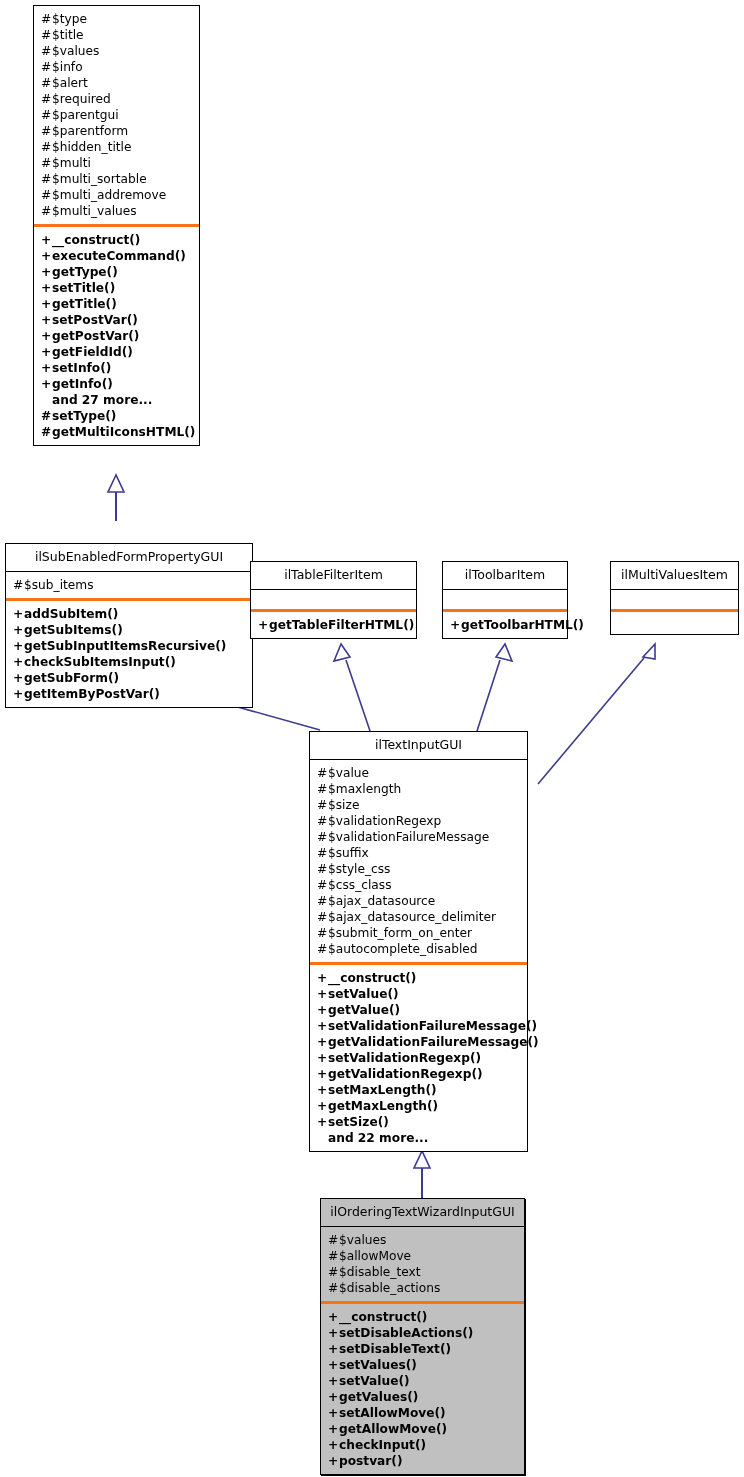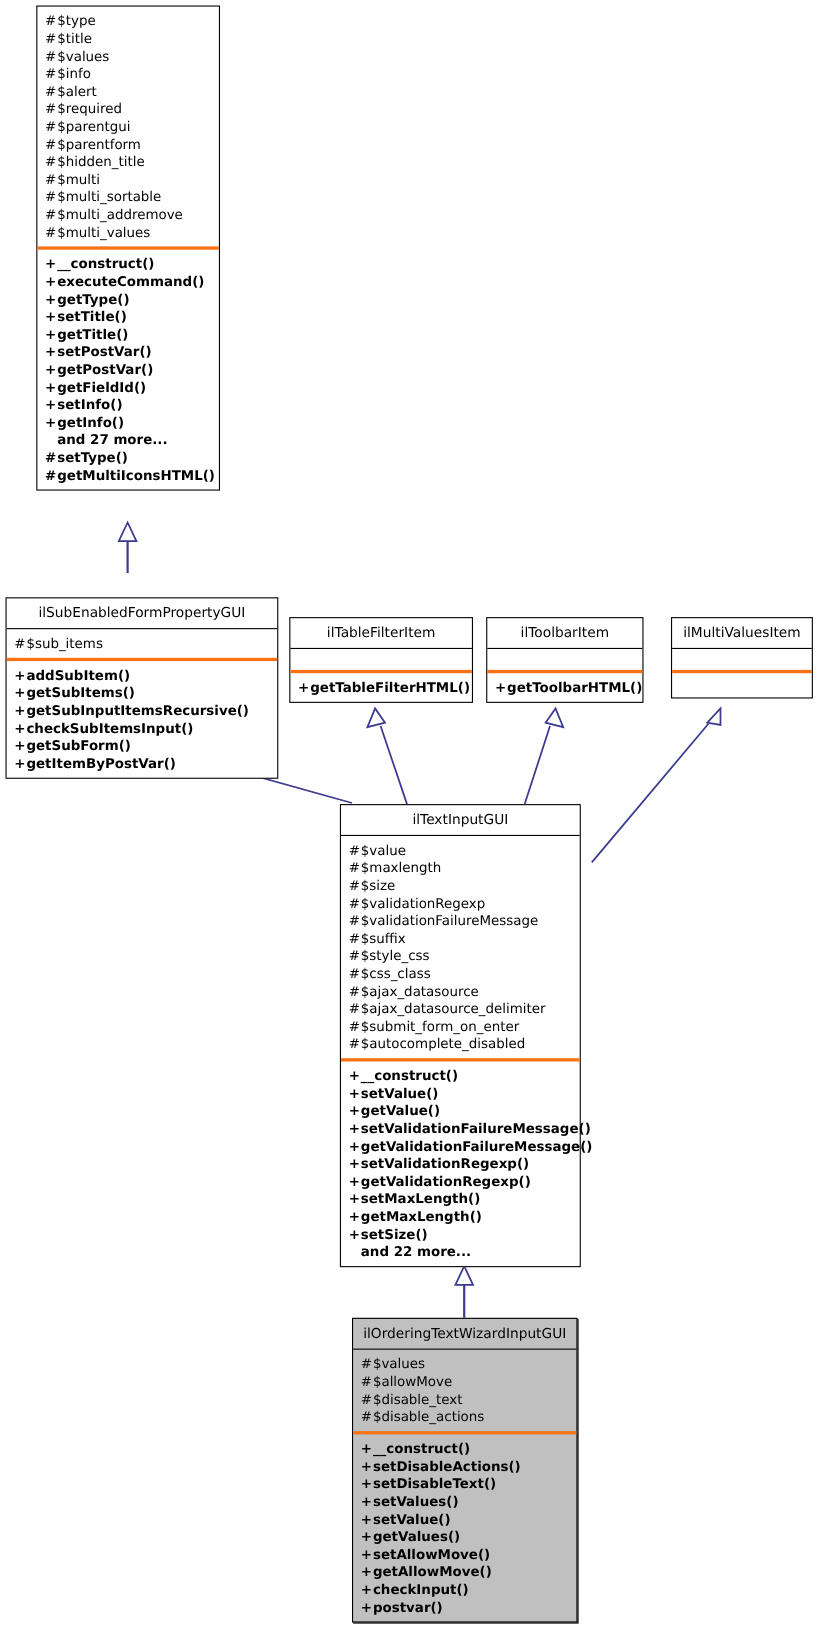--- a/index.html
+++ b/index.html
@@ -151,29 +151,29 @@
     <div class="uml-compartment">
       <div class="uml-row"><span class="vis">+</span><span>addSubItem()</span></div>
       <div class="uml-row"><span class="vis">+</span><span>getSubItems()</span></div>
       <div class="uml-row"><span class="vis">+</span><span>getSubInputItemsRecursive()</span></div>
       <div class="uml-row"><span class="vis">+</span><span>checkSubItemsInput()</span></div>
       <div class="uml-row"><span class="vis">+</span><span>getSubForm()</span></div>
       <div class="uml-row"><span class="vis">+</span><span>getItemByPostVar()</span></div>
     </div>
   </div>
 
-  <div class="uml-class" style="left:250px; top:561px; width:167px;margin-left:13px;">
+  <div class="uml-class" style="left:250px; top:561px; width:167px;">
     <div class="uml-title">ilTableFilterItem</div>
     <div class="uml-compartment empty"></div>
     <div class="uml-compartment">
       <div class="uml-row"><span class="vis">+</span><span>getTableFilterHTML()</span></div>
     </div>
   </div>
 
-  <div class="uml-class" style="left:442px; top:561px; width:143px;">
+  <div class="uml-class" style="left:442px; top:561px; width:126px;">
     <div class="uml-title">ilToolbarItem</div>
     <div class="uml-compartment empty"></div>
     <div class="uml-compartment">
       <div class="uml-row"><span class="vis">+</span><span>getToolbarHTML()</span></div>
     </div>
   </div>
 
   <div class="uml-class" style="left:610px; top:561px; width:129px;">
     <div class="uml-title">ilMultiValuesItem</div>
     <div class="uml-compartment empty"></div>

